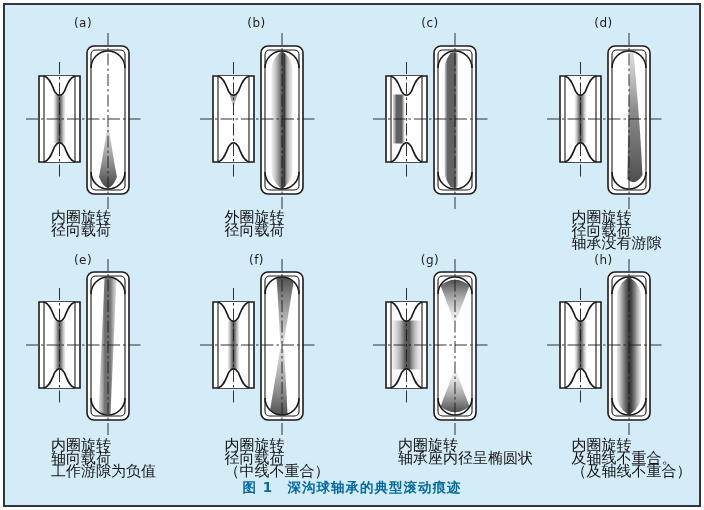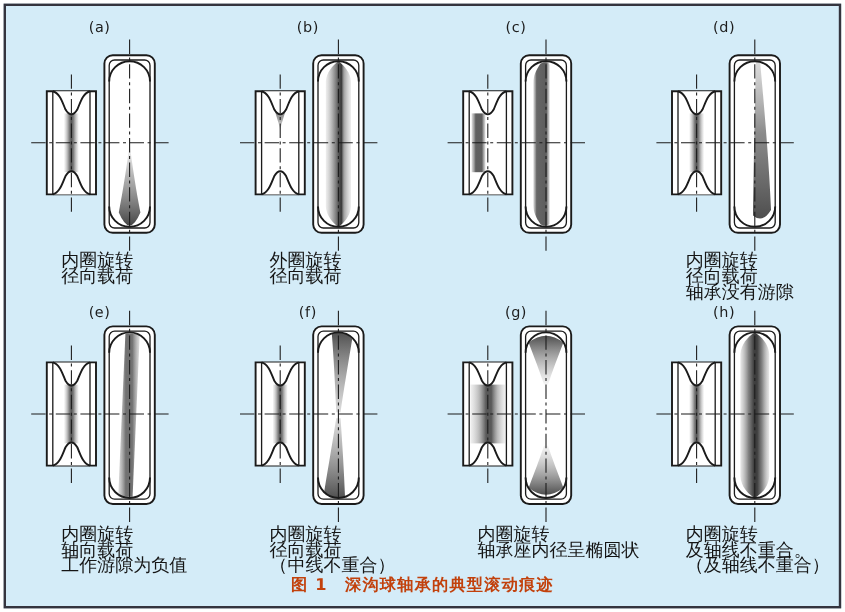--- a/index.html
+++ b/index.html
@@ -16,21 +16,21 @@
   .row-1 .panel-label{top:11px;}
   .row-2 .panel-label{top:2px;}
   .diagram{position:absolute;left:1px;}
   .row-1 .diagram{top:26px;}
   .row-2 .diagram{top:6px;}
   .caption{position:absolute;left:46px;font-size:15px;line-height:12.8px;
            color:#151515;white-space:nowrap;}
   .row-1 .caption{top:206px;}
   .row-2 .caption{top:188px;}
   .figure-title{position:absolute;left:0;bottom:8px;width:100%;text-align:center;
-                font-size:13.5px;font-weight:bold;color:#c2410c;letter-spacing:1px;}
+                font-size:13.5px;font-weight:bold;color:#0369a1;letter-spacing:1px;}
 </style>
 </head>
 <body>
 
 <div class="frame">
   <div class="canvas" id="canvas" style="background: rgb(212, 236, 248); border-color: rgb(52, 52, 62);">
     <div class="row row-1" id="row-1">
         <div class="panel">
           <div class="panel-label">(a)</div>
           <svg class="diagram" width="150" height="180" viewBox="0 0 150 180">

